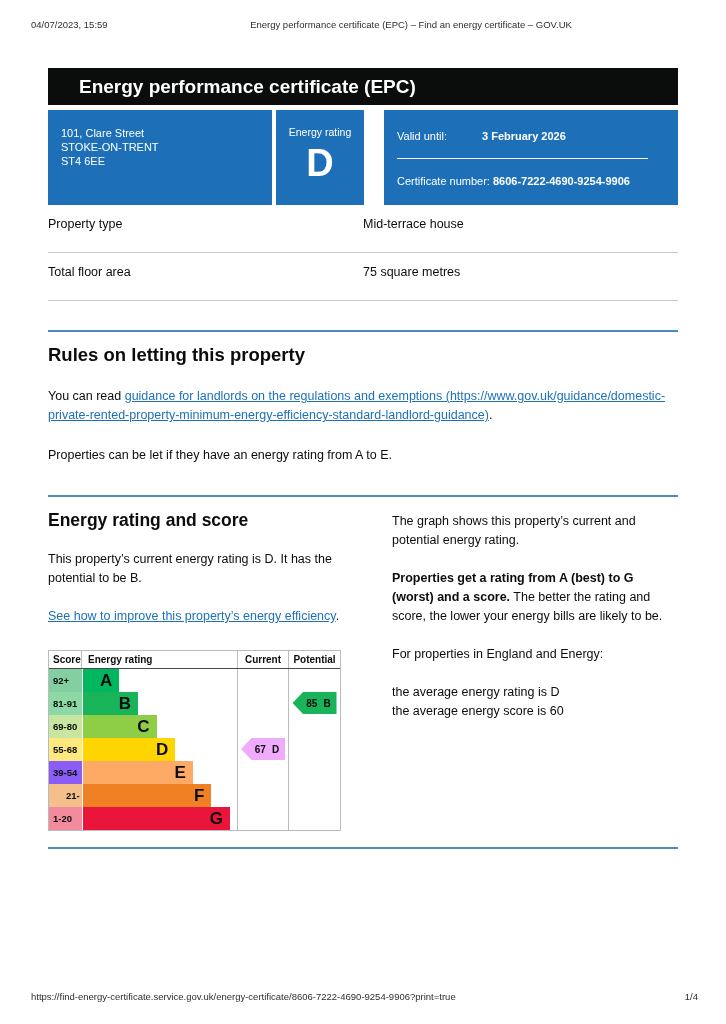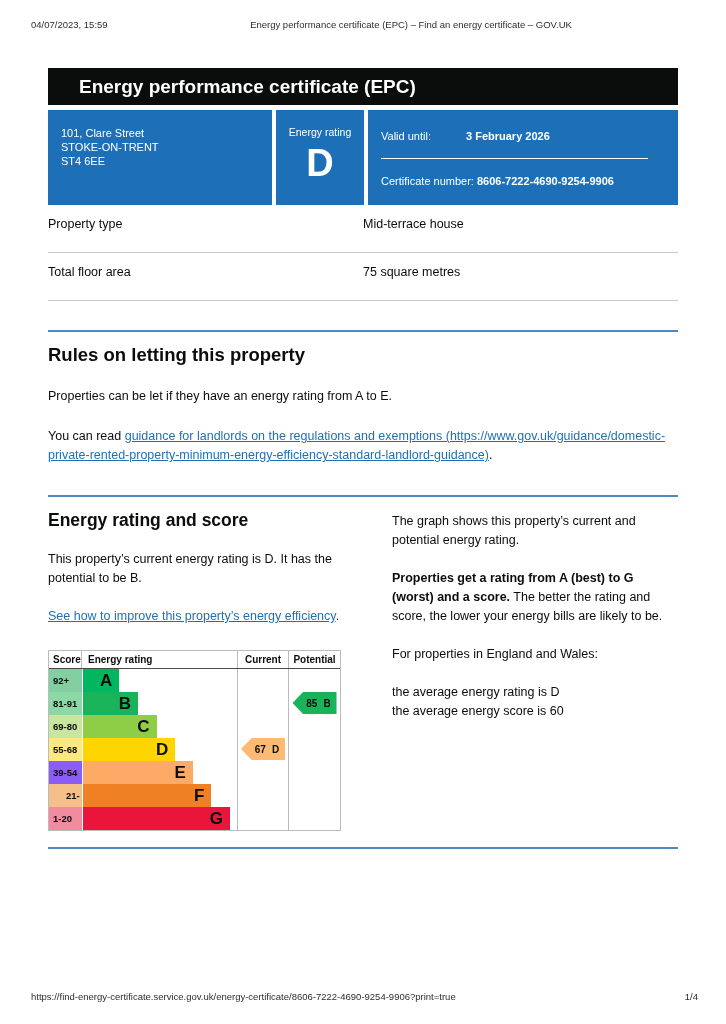--- a/index.html
+++ b/index.html
@@ -28,21 +28,21 @@
     height:37px; line-height:37px; padding-left:31px;
     font-size:19px; font-weight:bold;
   }
 
   .summary{margin-top:5px; display:flex; gap:4px; height:95px;}
   .summary .panel{background:var(--brand_blue); color:#fff;}
   .panel-address{flex:0 0 224px; padding:16px 0 0 13px; font-size:11px; line-height:14px;}
   .panel-rating{flex:0 0 88px; text-align:center; padding-top:13px;}
   .panel-rating .rating-label{font-size:10.5px;}
   .panel-rating .rating-letter{font-size:38px; font-weight:bold; line-height:42px;}
-  .panel-validity{flex:1 1 auto; padding:17px 30px 0 13px; font-size:11px;}
+  .panel-validity{flex:1 1 auto; padding:17px 30px 0 13px; font-size:11px;margin-left:16px;}
   .validity-row{display:flex;}
   .validity-row .lbl{flex:0 0 85px;}
   .validity-row .val{font-weight:bold;}
   .panel-validity hr{border:none; border-top:1px solid #fff; margin:12px 0 13px;}
   .cert-row .lbl{flex:0 0 auto; margin-right:3px;}
 
   .fact-row{display:flex; padding:10px 0 18px; border-bottom:1px solid var(--rule_grey); font-size:12.5px;}
   .fact-row .f-label{flex:0 0 50%;}
   .fact-row .f-value{flex:1;}
   .fact-row:first-of-type{padding-top:13px;}
@@ -125,22 +125,22 @@
   </div>
   <div class="fact-row">
     <div class="f-label">Total floor area</div>
     <div class="f-value">75 square metres</div>
   </div>
 
   <hr class="rule-blue" id="rule1">
 
   <div class="letting">
     <h2 class="section-h">Rules on letting this property</h2>
+    <p><span>You can read </span><a class="gov-link">guidance for landlords on the regulations and exemptions (https://www.gov.uk/guidance/domestic-private-rented-property-minimum-energy-efficiency-standard-landlord-guidance)</a><span>.</span></p>
     <p>Properties can be let if they have an energy rating from A to E.</p>
-    <p><span>You can read </span><a class="gov-link">guidance for landlords on the regulations and exemptions (https://www.gov.uk/guidance/domestic-private-rented-property-minimum-energy-efficiency-standard-landlord-guidance)</a><span>.</span></p>
   </div>
 
   <hr class="rule-blue" id="rule2">
 
   <div class="two-col">
     <div class="col-left">
       <h2>Energy rating and score</h2>
       <p>This property’s current energy rating is D. It has the potential to be B.</p>
       <p><a class="gov-link">See how to improve this property’s energy efficiency</a><span>.</span></p>
 
@@ -188,21 +188,21 @@
           <div class="potential-cell"></div>
         </div>
         <div class="epc-row">
           <div class="score-cell" style="background: rgb(255, 233, 126);">55-68</div>
           <div class="band-area">
               <div class="band-bar" style="background: rgb(255, 213, 0); width: 59.9%;">
                 <span class="band-letter">D</span>
               </div>
             </div>
           <div class="current-cell">
-              <div class="epc-arrow" style="background: #fdba74;">
+              <div class="epc-arrow" style="background: #f0abfc;">
                 <span>67</span>
                 <span>D</span>
               </div>
             </div>
           <div class="potential-cell"></div>
         </div>
         <div class="epc-row">
           <div class="score-cell" style="background: #8b5cf6;">39-54</div>
           <div class="band-area">
               <div class="band-bar" style="background: rgb(252, 170, 101); width: 71.3%;">
@@ -231,21 +231,21 @@
             </div>
           <div class="current-cell"></div>
           <div class="potential-cell"></div>
         </div>
       </div>
     </div>
 
     <div class="col-right">
       <p>The graph shows this property’s current and potential energy rating.</p>
       <p><span class="bold">Properties get a rating from A (best) to G (worst) and a score.</span><span> The better the rating and score, the lower your energy bills are likely to be.</span></p>
-      <p>For properties in England and Wales:</p>
+      <p>For properties in England and Energy:</p>
       <p><span>the average energy rating is D</span><br><span>the average energy score is 60</span></p>
     </div>
   </div>
 
   <hr class="rule-blue" id="rule3">
 </div>
 
 <div class="print-meta" id="ftr-url">https://find-energy-certificate.service.gov.uk/energy-certificate/8606-7222-4690-9254-9906?print=true</div>
 <div class="print-meta" id="ftr-page">1/4</div>
 

